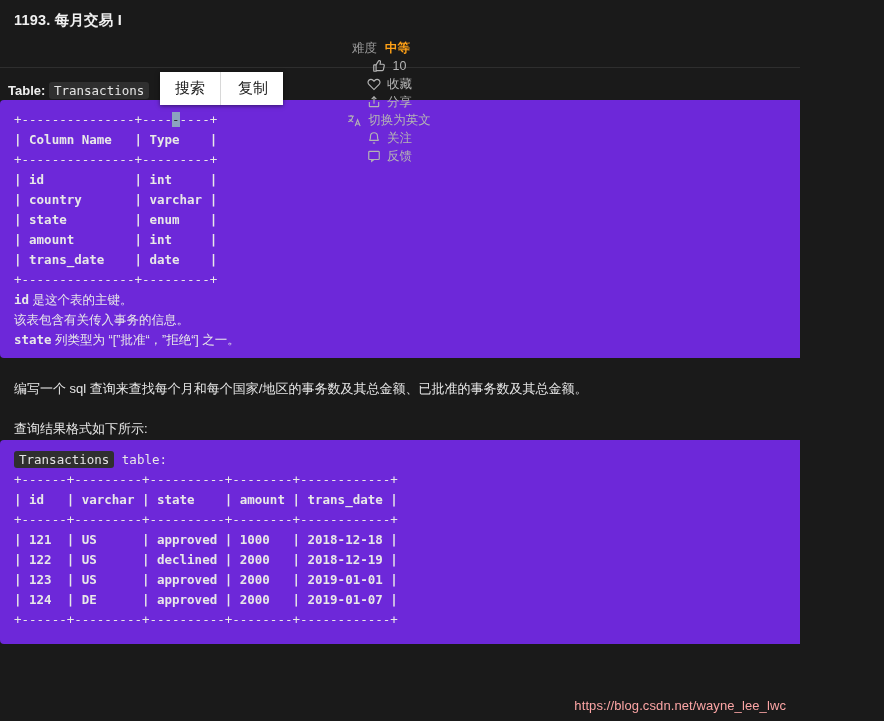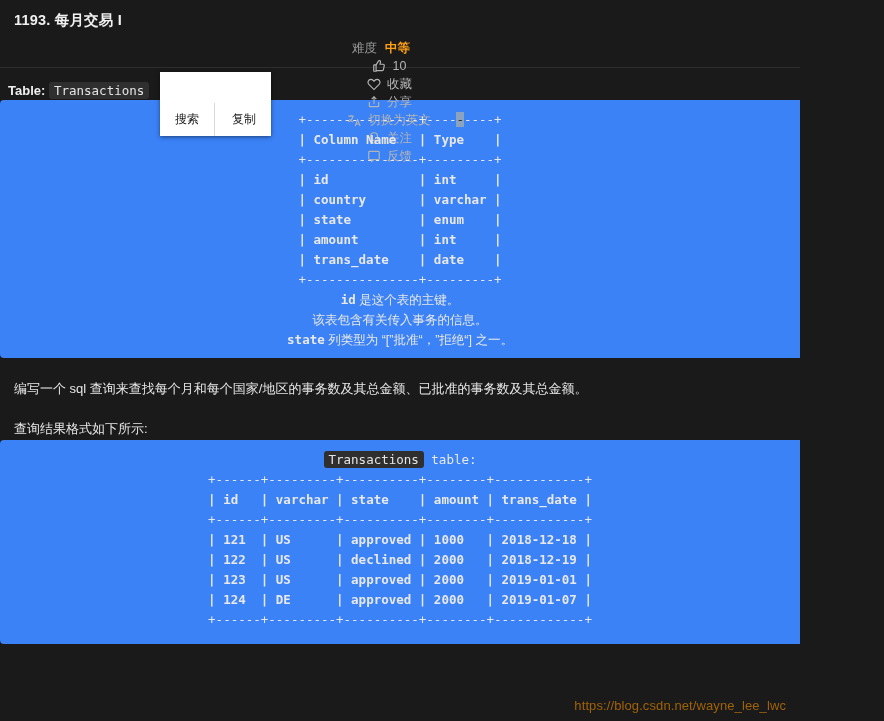--- a/index.html
+++ b/index.html
@@ -100,43 +100,41 @@
   .ctx-menu {
     position: absolute;
     left: 160px; top: 4px;
     display: flex;
     background: #ffffff;
     box-shadow: 0 1px 4px rgba(0,0,0,.5);
     z-index: 20;
   }
   .ctx-item {
     color: #222;
-    font-size: 12px;
+    font-size: 15px;
     padding: 7px 15px 8px 15px;
     font-family: "Liberation Sans", sans-serif;
     font-weight: normal;
     cursor: pointer;
-    margin-top: 31px;
   }
   .ctx-item + .ctx-item { border-left: 1px solid #d8d8d8; padding-left: 17px; }
 
   
   pre.code {
-    background: #3b82f6;
+    background: #6d28d9;
     color: #e8e8e8;
     font-family: "DejaVu Sans Mono", "Liberation Mono", monospace;
     font-size: 12.5px;
     line-height: 20px;
     margin: 0;
     padding: 10px 14px 12px 14px;
     border-radius: 4px 0 0 4px;
     white-space: pre;
     overflow: hidden;
     letter-spacing: 0px;
-    text-align: center;
   }
   pre.code .hl { background: #8ba3bf; color: #2e2e2e; }
   pre.code b { font-weight: bold; }
   .code-note { font-family: "Liberation Sans", "DejaVu Sans", sans-serif; }
   .code-note code {
     font-family: "DejaVu Sans Mono", "Liberation Mono", monospace;
     font-weight: bold;
   }
 
   .block-1 { margin-top: 4px; height: 258px; }
@@ -150,21 +148,21 @@
   .p1 { padding-top: 20px; }
   .p2 { padding-top: 18px; }
 
   .block-2 { margin-top: 22px; height: 204px; }
 
   .watermark {
     position: absolute;
     right: 14px;
     bottom: 8px;
     font-size: 13px;
-    color: #a16207;
+    color: #fca5a5;
     font-family: "Liberation Sans", sans-serif;
     letter-spacing: .1px;
   }
   .stage { position: relative; width: 800px; height: 721px; }
 </style>
 </head>
 <body>
 
 <div class="stage">
 

